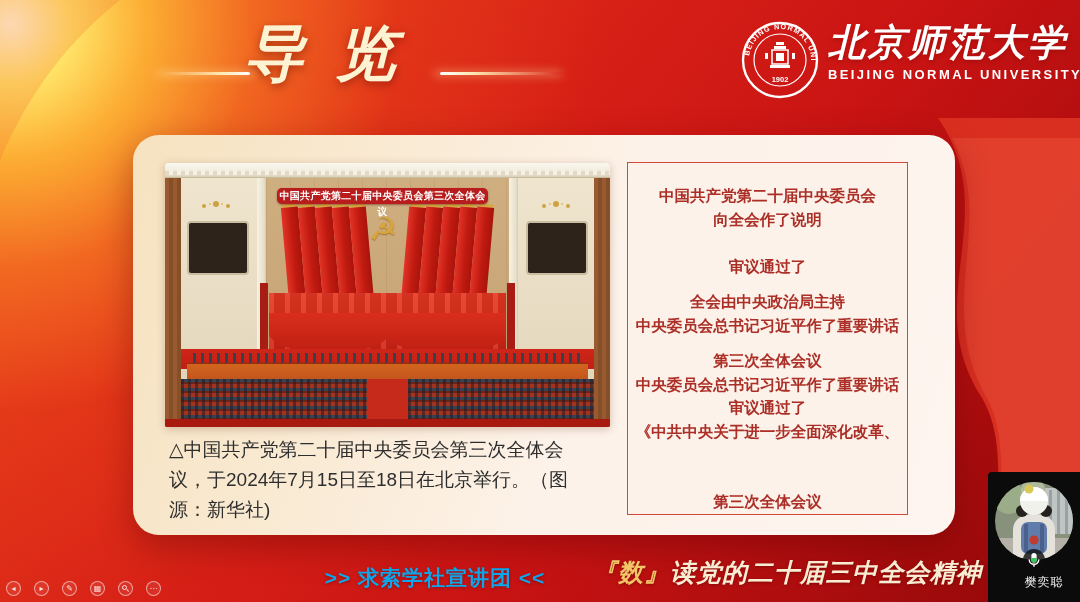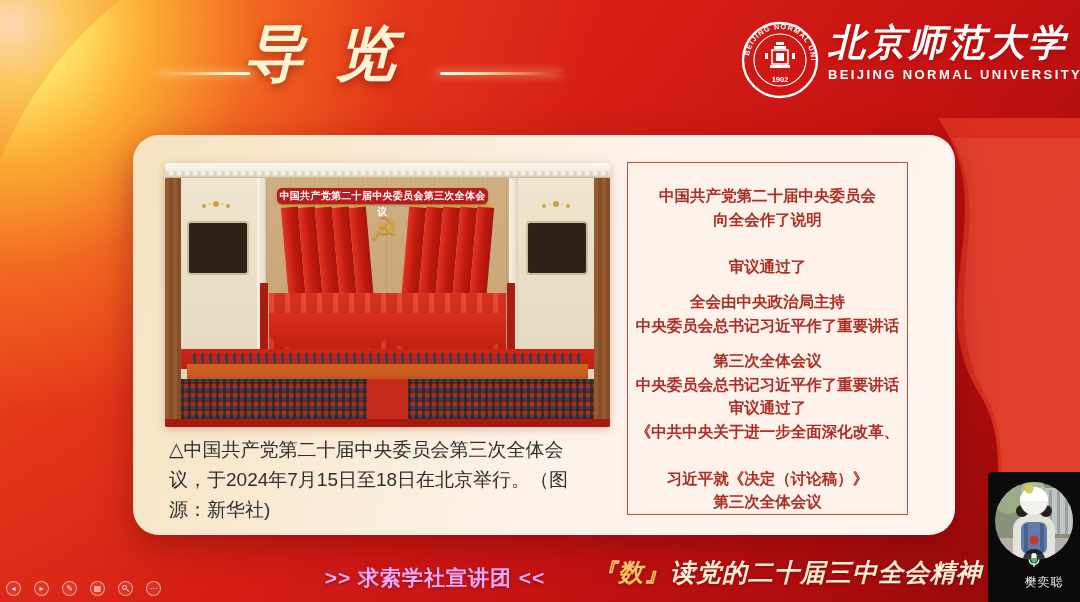--- a/index.html
+++ b/index.html
@@ -104,21 +104,21 @@
 
   
   .panel{position:absolute;left:494px;top:27px;width:281px;height:353px;box-sizing:border-box;
       background:#fdf2ea;border:1px solid #d4483c;padding-top:21px;text-align:center;
       color:#ab2f27;font-family:"DejaVu Serif","Liberation Serif",serif;font-weight:bold;
       font-size:15.5px;line-height:23.5px;}
   .panel p{margin:0 0 12px 0;}
 
   
   .team{position:absolute;left:300px;top:564px;width:270px;z-index:4;text-align:center;
-      color:#f0abfc;font-weight:bold;font-size:21px;letter-spacing:1px;
+      color:#0ea5e9;font-weight:bold;font-size:21px;letter-spacing:1px;
       text-shadow:0 1px 3px rgba(100,0,0,.5);}
   .series{position:absolute;left:592px;top:556px;width:340px;z-index:4;
       font-family:"DejaVu Serif","Liberation Serif",serif;font-style:italic;font-weight:bold;
       font-size:25px;letter-spacing:1px;color:#f8edd2;text-shadow:0 1px 3px rgba(100,0,0,.5);
       white-space:nowrap;}
   .series .gold{color:#f2c566;}
 
   
   .controls{position:absolute;left:6px;top:581px;z-index:5;display:flex;gap:13px;}
   .ctl{width:15px;height:15px;border-radius:50%;border:1px solid rgba(255,255,255,.55);
@@ -241,21 +241,21 @@
       <p>
         <span>全会由中央政治局主持</span><br>
         <span>中央委员会总书记习近平作了重要讲话</span>
       </p>
       <p>
         <span>第三次全体会议</span><br>
         <span>中央委员会总书记习近平作了重要讲话</span><br>
         <span>审议通过了</span><br>
         <span>《中共中央关于进一步全面深化改革、</span><br>
         <br>
-        <span>习近平就《决定（讨论稿）》</span><br>
+        <br>
         <span>第三次全体会议</span>
       </p>
     </div>
   </div>
 
   
   <svg class="front-deco" width="1080" height="602">
     <path d="M0,455 C140,515 300,495 455,562 C330,602 120,602 0,602 Z" fill="#e23a26" opacity="0.95"></path>
     <path d="M0,505 C160,545 330,540 480,585 C340,602 120,602 0,602 Z" fill="#c21b12" opacity="0.9"></path>
     <path d="M0,565 C220,560 430,585 620,602 L0,602 Z" fill="#8c0d0d" opacity="0.85"></path>

